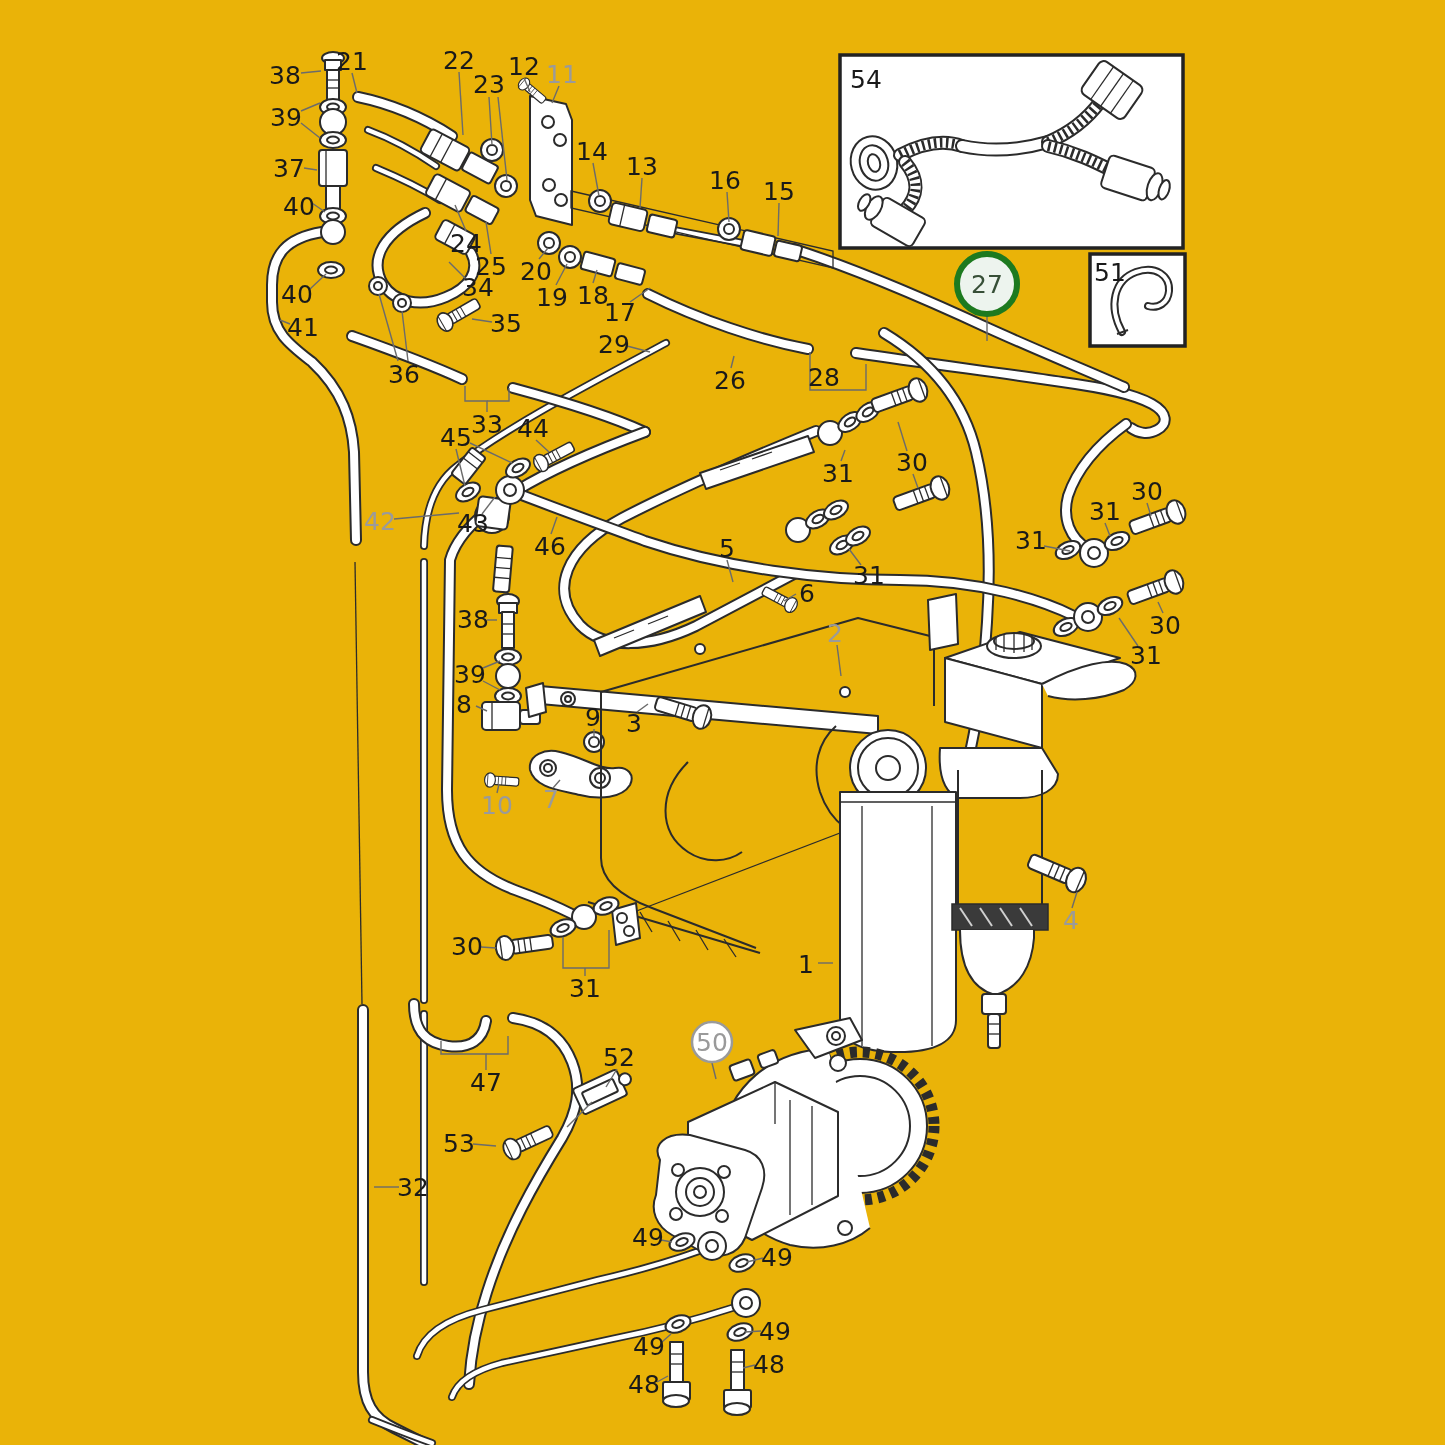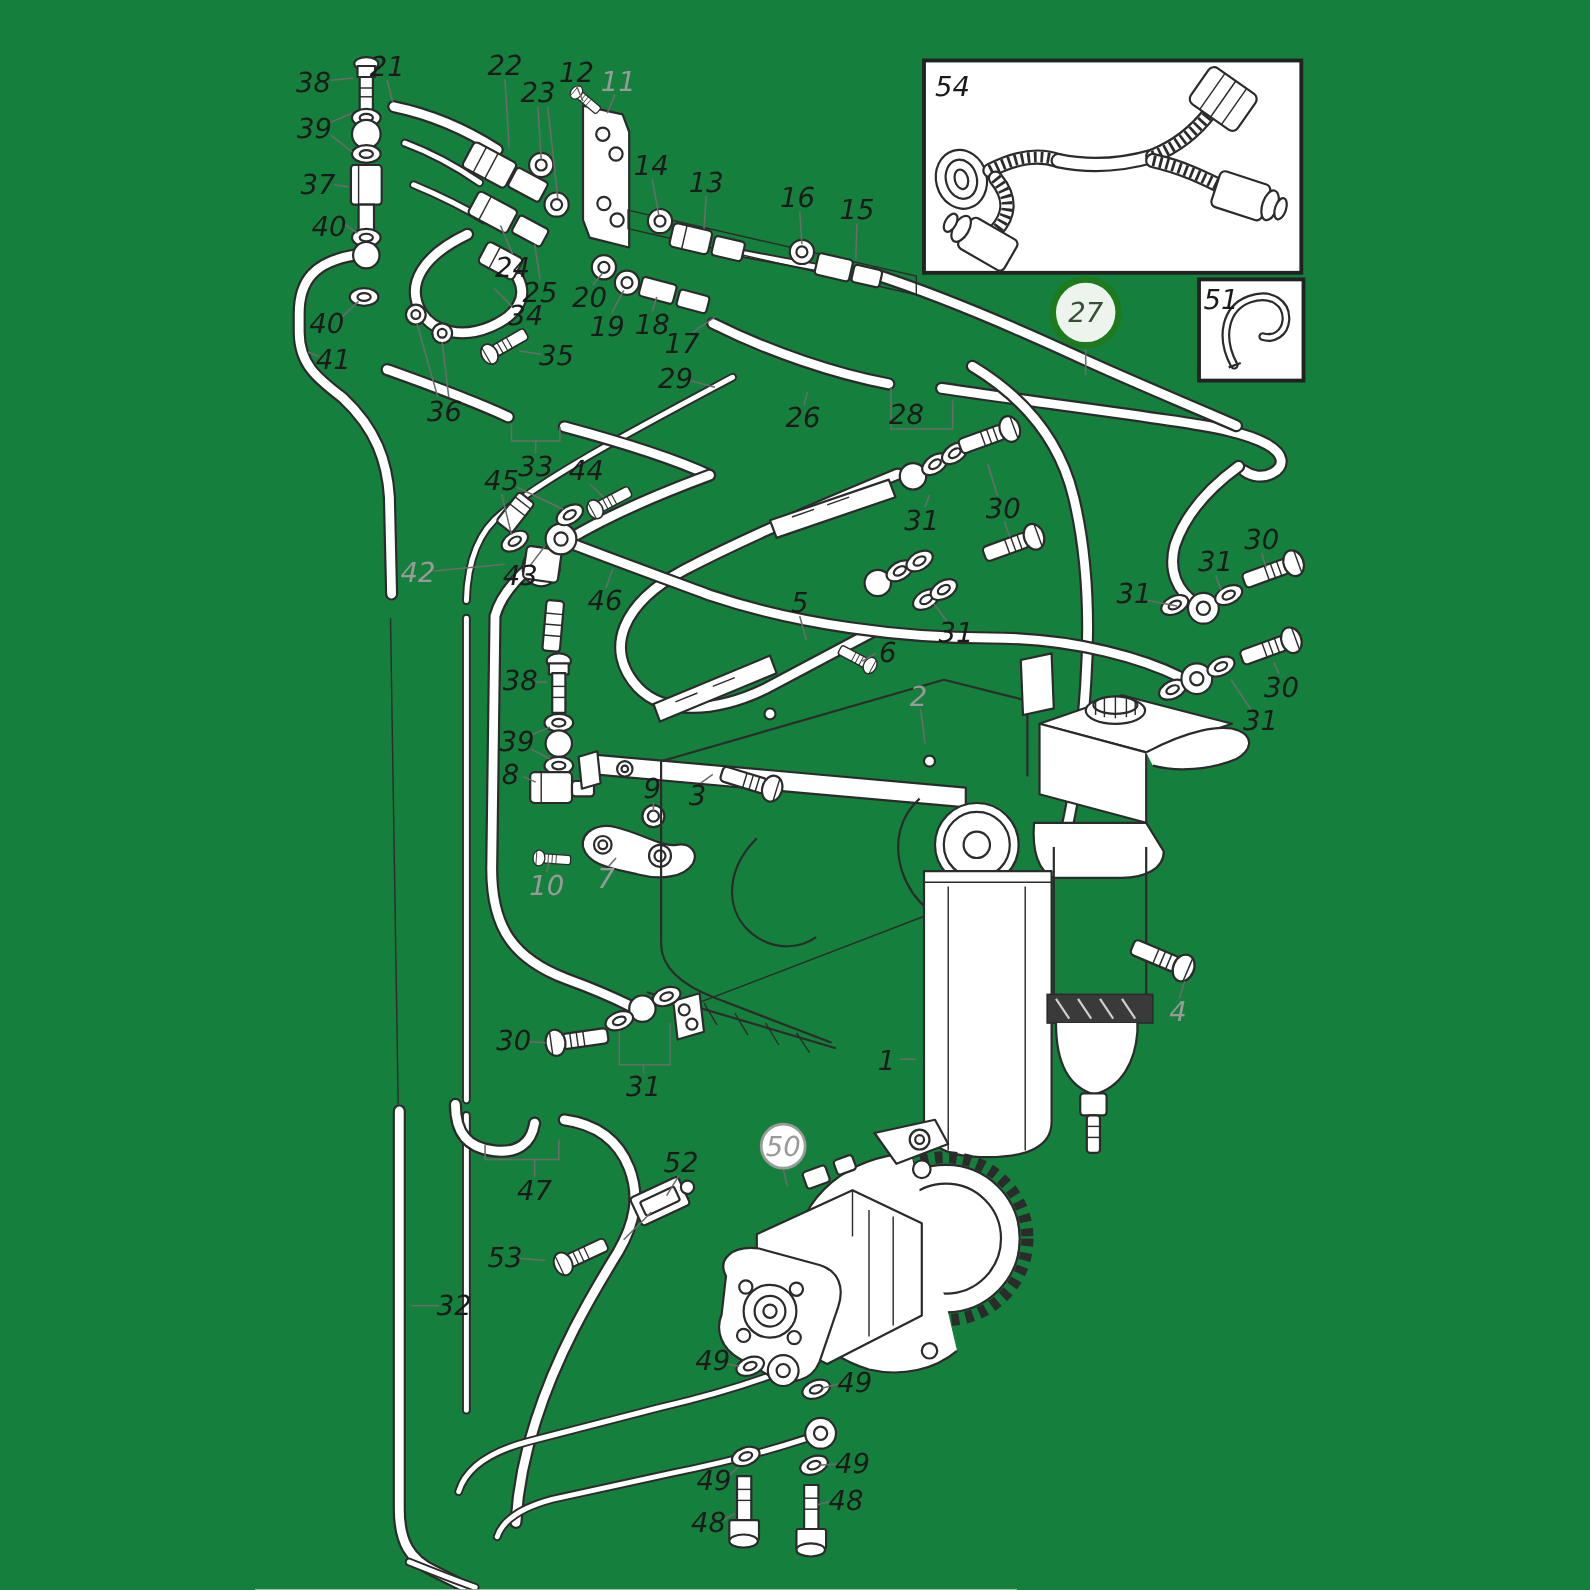--- a/index.html
+++ b/index.html
@@ -1,16 +1,16 @@
 <!DOCTYPE html>
 <html><head>
 <meta charset="utf-8">
 <style>
   html,body{margin:0;padding:0;background:#ffffff;}
-  #stage{width:1445px;height:1445px;position:relative;background:#15803d;font-style:italic;}
+  #stage{width:1445px;height:1445px;position:relative;background:#eab308;}
   svg{display:block;}
   .ln{fill:none;stroke:#2b2b2b;stroke-width:2;stroke-linejoin:round;}
   .ln-thin{fill:none;stroke:#2b2b2b;stroke-width:1.3;}
   .fw{fill:#ffffff;stroke:#2b2b2b;stroke-width:2;stroke-linejoin:round;}
   .fd{fill:#3a3a3a;stroke:#2b2b2b;stroke-width:1.5;}
   .h-out{fill:none;stroke:#2b2b2b;stroke-width:12;stroke-linecap:round;}
   .h-in{fill:none;stroke:#ffffff;stroke-width:8;stroke-linecap:round;}
   .p-out{fill:none;stroke:#2b2b2b;stroke-width:8;stroke-linecap:round;}
   .p-in{fill:none;stroke:#ffffff;stroke-width:4.5;stroke-linecap:round;}
   .corr{fill:none;stroke:#2b2b2b;stroke-width:10;stroke-dasharray:2.5 3.5;}

